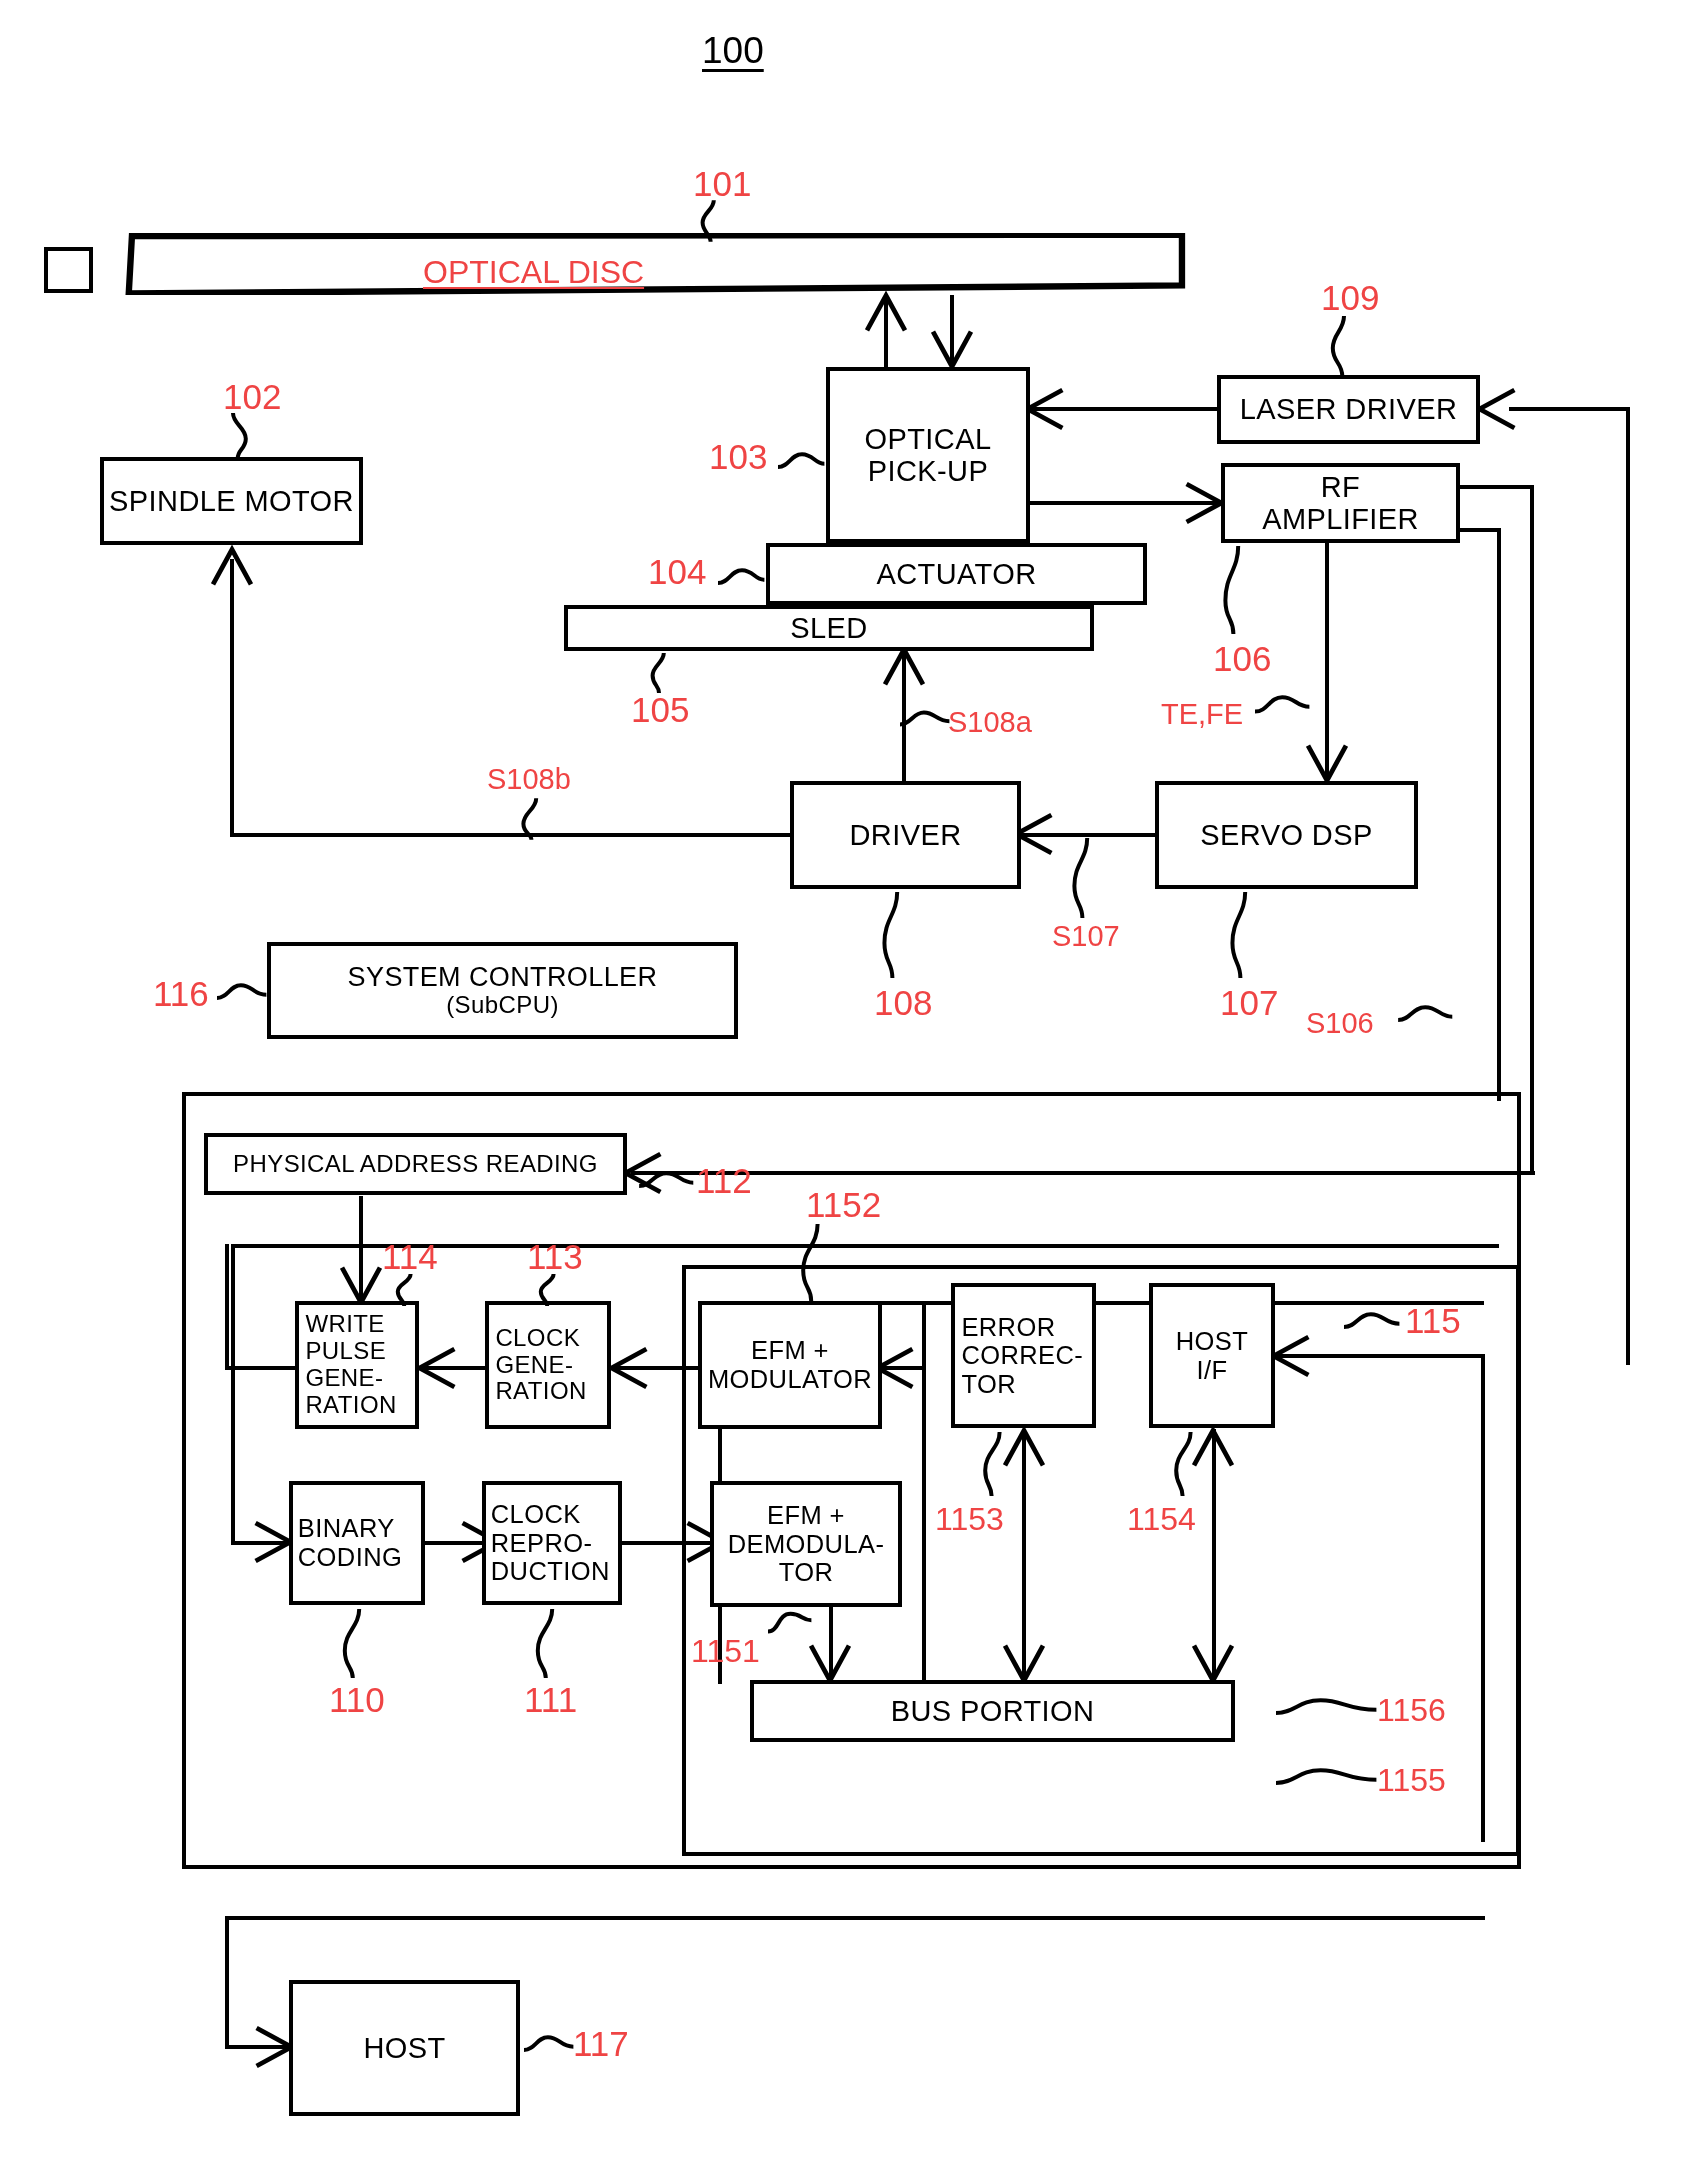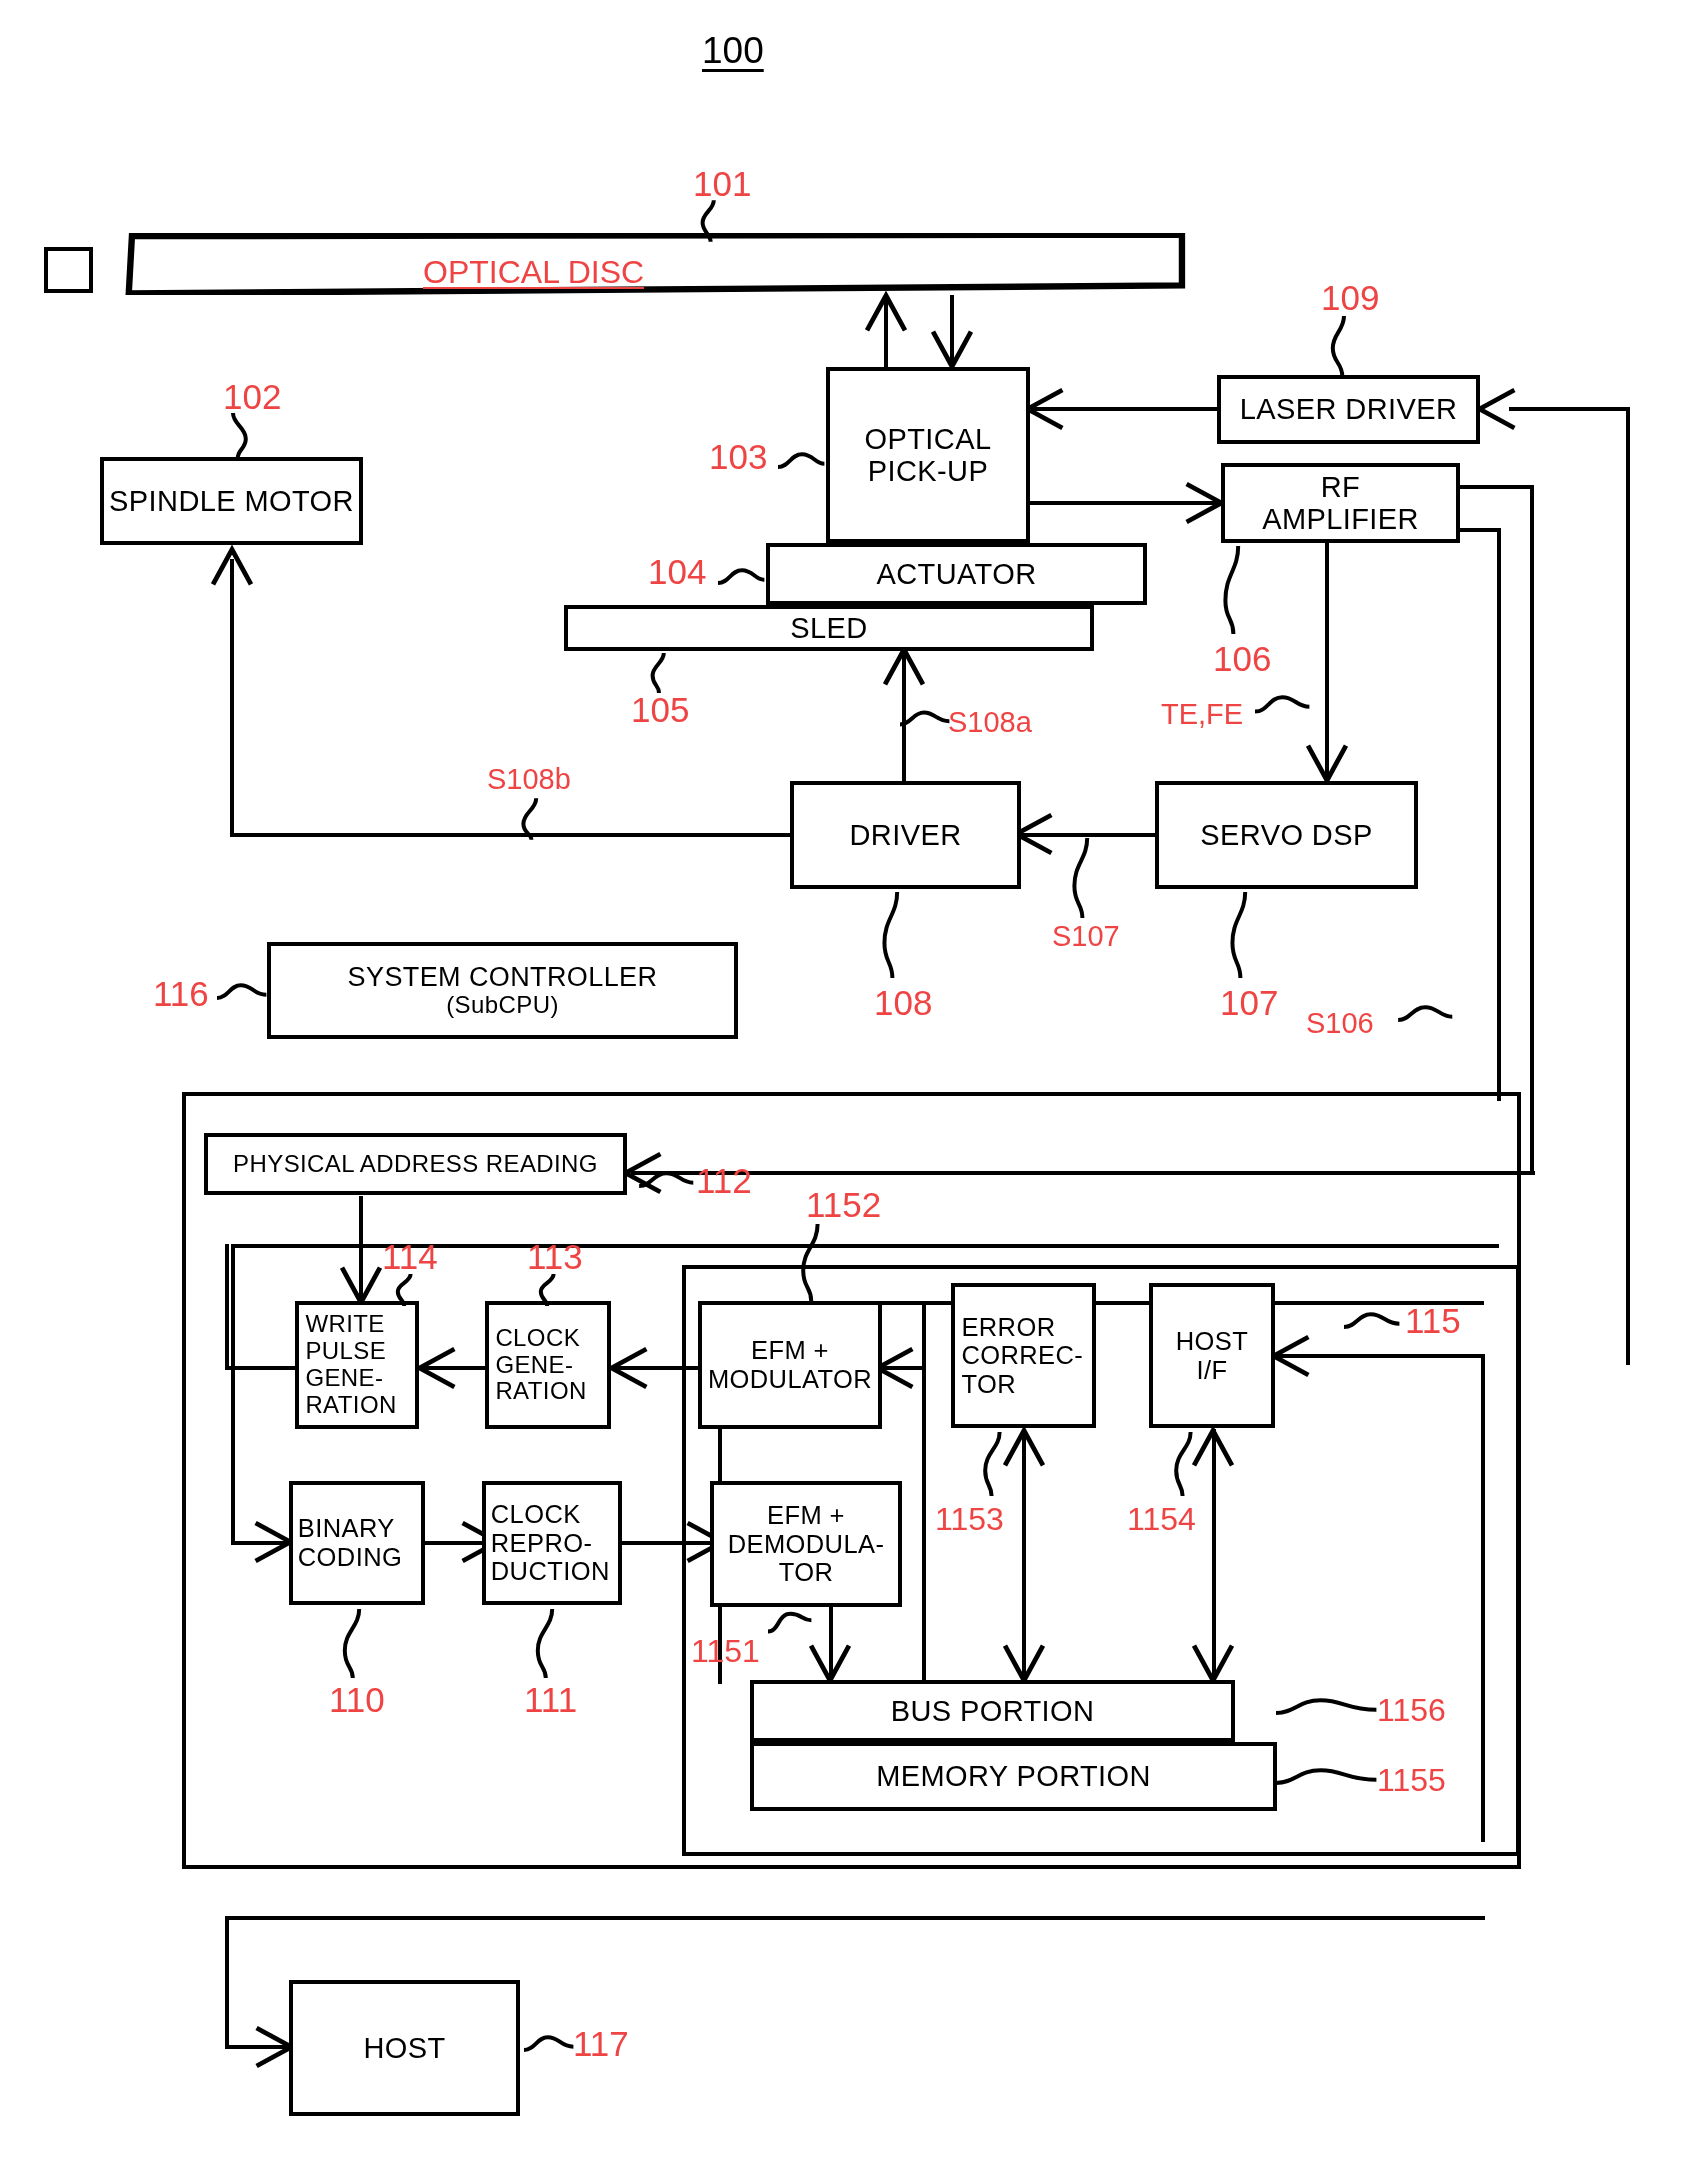--- a/index.html
+++ b/index.html
@@ -331,23 +331,20 @@
   <div class="box t36" style="left:750px;top:1680px;width:485px;height:62px;">
     <span>BUS PORTION</span>
   </div>
   <div class="lbl t40" style="left:1377px;top:1692px;">1156</div>
   <div class="sq" style="left:1276px;top:1697px;">
     <svg width="102" height="24" viewBox="0 0 128 30">
         <path d="M0,20 C24,20 28,4 56,4 C84,4 90,16 126,16" stroke="#000" stroke-width="5" fill="none"></path>
       </svg>
   </div>
 
-  <div class="box t36" style="left:750px;top:1742px;width:527px;height:69px;">
-    <span>MEMORY PORTION</span>
-  </div>
   <div class="lbl t40" style="left:1377px;top:1762px;">1155</div>
   <div class="sq" style="left:1276px;top:1767px;">
     <svg width="102" height="24" viewBox="0 0 128 30">
         <path d="M0,20 C24,20 28,4 56,4 C84,4 90,16 126,16" stroke="#000" stroke-width="5" fill="none"></path>
       </svg>
   </div>
 
   <div class="box t36" style="left:289px;top:1980px;width:231px;height:136px;">
     <span>HOST</span>
   </div>

